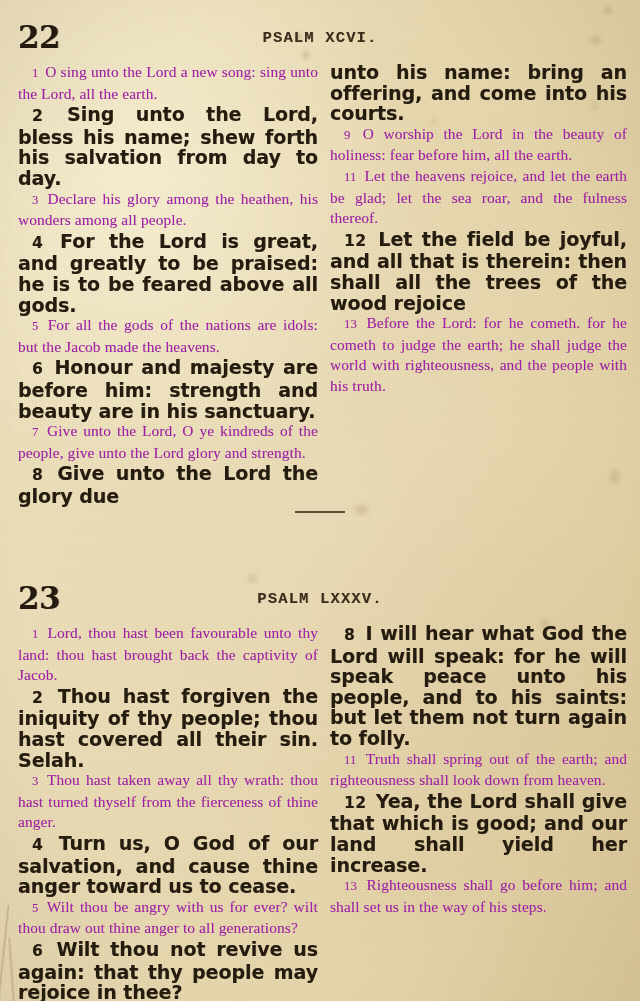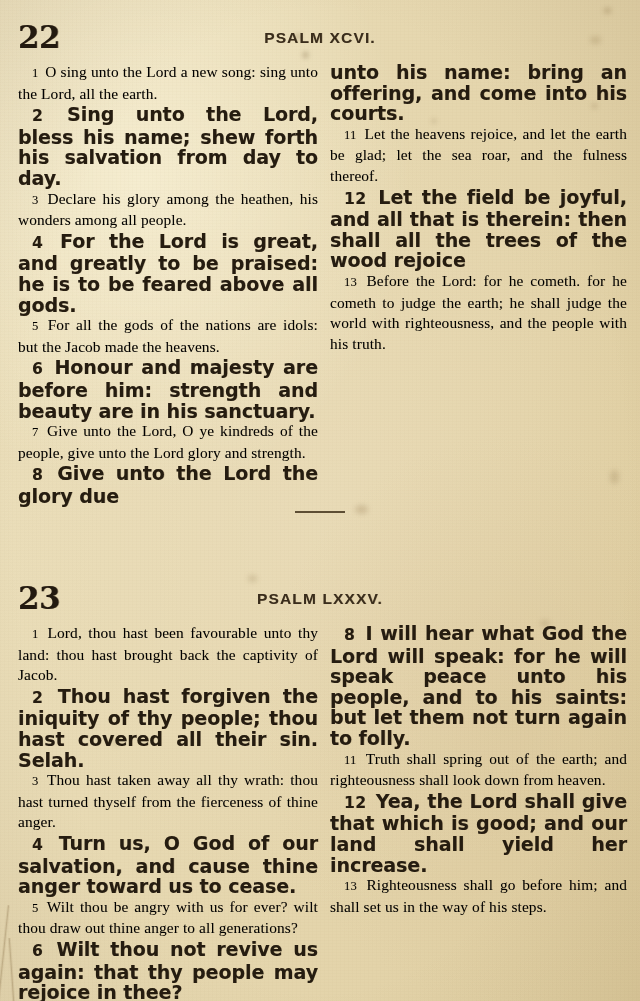--- a/index.html
+++ b/index.html
@@ -88,21 +88,21 @@
     letter-spacing: -0.5px;
     color: #231a10;
     text-shadow: 0.6px 0.4px 0.5px rgba(60,40,18,0.45);
   }
   .psalm-title {
     position: absolute;
     left: 0;
     right: 0;
     top: 7px;
     text-align: center;
-    font-family: Liberation Sans, sans-serif;
+    font-family: Liberation Mono, monospace;
     font-weight: 700;
     font-size: 15.5px;
     letter-spacing: 1.15px;
     color: #3a2d1c;
     text-shadow: 0.4px 0.3px 0.5px rgba(70,50,25,0.35);
   }
 
   
   .columns {
     position: relative;
@@ -123,21 +123,21 @@
     text-indent: 14px;
   }
   .verse.cont { text-indent: 0; }
 
   
   .verse.light {
     font-family: "Liberation Serif", serif;
     font-weight: 400;
     font-size: 15.3px;
     line-height: 20.6px;
-    color: #000000;
+    color: #a21caf;
     letter-spacing: 0.15px;
     text-shadow: 0.35px 0.25px 0.45px rgba(120,96,56,0.30);
   }
   
   .verse.bold {
     font-family: "DejaVu Sans", "Liberation Sans", sans-serif;
     font-weight: 700;
     font-size: 19px;
     line-height: 20.6px;
     color: #251c10;
@@ -205,20 +205,21 @@
             <p class="verse bold"><span class="vnum">2</span> <span>Sing unto the Lord, bless his name; shew forth his salvation from day to day.</span></p>
             <p class="verse light"><span class="vnum">3</span> <span>Declare his glory among the heathen, his wonders among all people.</span></p>
             <p class="verse bold"><span class="vnum">4</span> <span>For the Lord is great, and greatly to be praised: he is to be feared above all gods.</span></p>
             <p class="verse light"><span class="vnum">5</span> <span>For all the gods of the nations are idols: but the Jacob made the heavens.</span></p>
             <p class="verse bold"><span class="vnum">6</span> <span>Honour and majesty are before him: strength and beauty are in his sanctuary.</span></p>
             <p class="verse light"><span class="vnum">7</span> <span>Give unto the Lord, O ye kindreds of the people, give unto the Lord glory and strength.</span></p>
             <p class="verse bold"><span class="vnum">8</span> <span>Give unto the Lord the glory due</span></p>
           </div>
         <div class="col col-right">
             <p class="verse bold cont"><span>unto his name: bring an offering, and come into his courts.</span></p>
+            <p class="verse light"><span class="vnum">9</span> <span>O worship the Lord in the beauty of holiness: fear before him, all the earth.</span></p>
             <p class="verse light"><span class="vnum">11</span> <span>Let the heavens rejoice, and let the earth be glad; let the sea roar, and the fulness thereof.</span></p>
             <p class="verse bold"><span class="vnum">12</span> <span>Let the field be joyful, and all that is therein: then shall all the trees of the wood rejoice</span></p>
             <p class="verse light"><span class="vnum">13</span> <span>Before the Lord: for he cometh. for he cometh to judge the earth; he shall judge the world with righteousness, and the people with his truth.</span></p>
           </div>
       </div>
     </div>
 
     <div class="divider-wrap" style="top:511px;">
       <div class="divider-rule"></div>
     </div>

